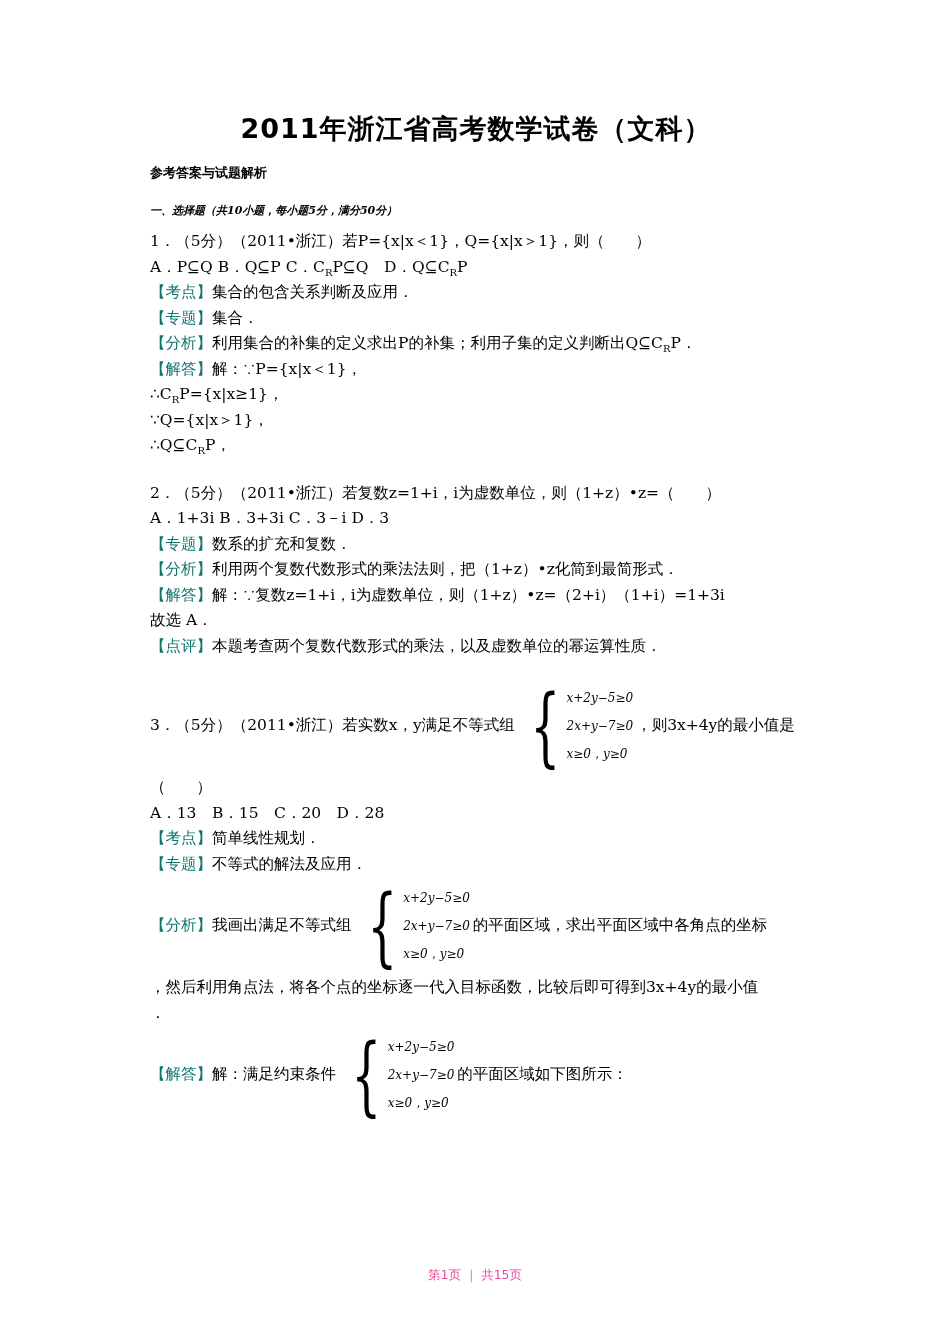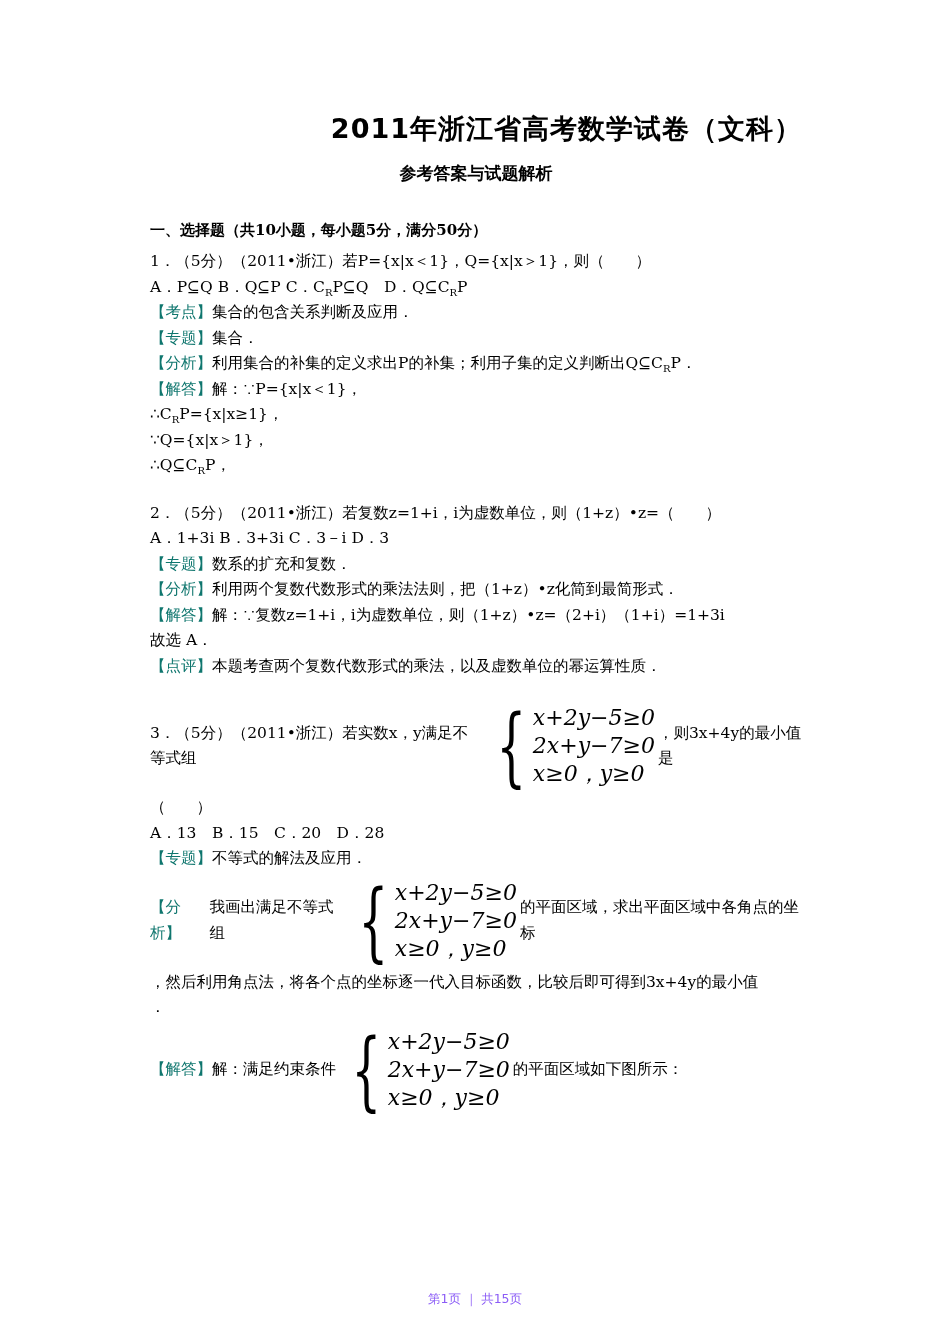--- a/index.html
+++ b/index.html
@@ -9,37 +9,37 @@
     position: relative;
     overflow: hidden;
     font-family: "DejaVu Serif", "Liberation Serif", serif;
     color: #000;
   }
   .doc { padding: 112px 148px 0 150px; }
   .title {
     font-family: "DejaVu Sans", "Liberation Sans", sans-serif;
     font-size: 27px;
     font-weight: bold;
-    text-align: right;
+    text-align: center;
     line-height: 34px;
     letter-spacing: 1px;
   }
   .subtitle {
     font-family: "DejaVu Sans", "Liberation Sans", sans-serif;
-    font-size: 17px;
+    font-size: 13px;
     font-weight: bold;
-    text-align: center;
     margin-top: 18px;
     line-height: 18px;
   }
   .section {
-    font-size: 15px;
+    font-size: 11px;
     font-weight: bold;
-    margin-top: 36px;
+    margin-top: 16px;
     line-height: 25px;
+    font-style: italic;
   }
   .question { margin-top: 6px; }
   .question.gapped { margin-top: 22px; }
   .para {
     font-size: 15.5px;
     line-height: 25.5px;
     text-align: left;
   }
   .lbl { color: #0f766e; }
   sub { font-size: 10px; line-height: 0; }
@@ -65,32 +65,32 @@
     line-height: 86px;
     transform: scaleX(0.55);
     margin-right: -6px;
   }
   .sys-rows {
     display: inline-flex;
     flex-direction: column;
     justify-content: center;
     font-family: "DejaVu Serif", serif;
     font-style: italic;
-    font-size: 22px;
+    font-size: 12px;
     line-height: 28px;
     white-space: nowrap;
   }
   .footer {
     position: absolute;
     left: 0;
-    bottom: 36px;
+    bottom: 60px;
     width: 100%;
     text-align: center;
     font-size: 12.5px;
-    color: #8b5cf6;
+    color: #ec4899;
     font-family: "DejaVu Sans", "Liberation Sans", sans-serif;
   }
   .footer span { margin: 0 2px; }
 </style>
 </head>
 <body>
 
 <div class="doc">
 
   <h1 class="title">2011年浙江省高考数学试卷（文科）</h1>
@@ -127,20 +127,21 @@
         <span class="sys-rows">
           <span>x+2y−5≥0</span>
           <span>2x+y−7≥0</span>
           <span>x≥0，y≥0</span>
         </span>
       </span>
       <span>，则3x+4y的最小值是</span>
     </div>
     <p class="para"><span>（　　）</span></p>
     <p class="para"><span>A．13　B．15　C．20　D．28</span></p>
+    <p class="para"><span class="lbl">【考点】</span><span>简单线性规划．</span></p>
     <p class="para"><span class="lbl">【专题】</span><span>不等式的解法及应用．</span></p>
     <div class="mathline">
       <span class="lbl">【分析】</span>
       <span>我画出满足不等式组</span>
       <span class="system">
         <span class="brace">{</span>
         <span class="sys-rows">
           <span>x+2y−5≥0</span>
           <span>2x+y−7≥0</span>
           <span>x≥0，y≥0</span>

